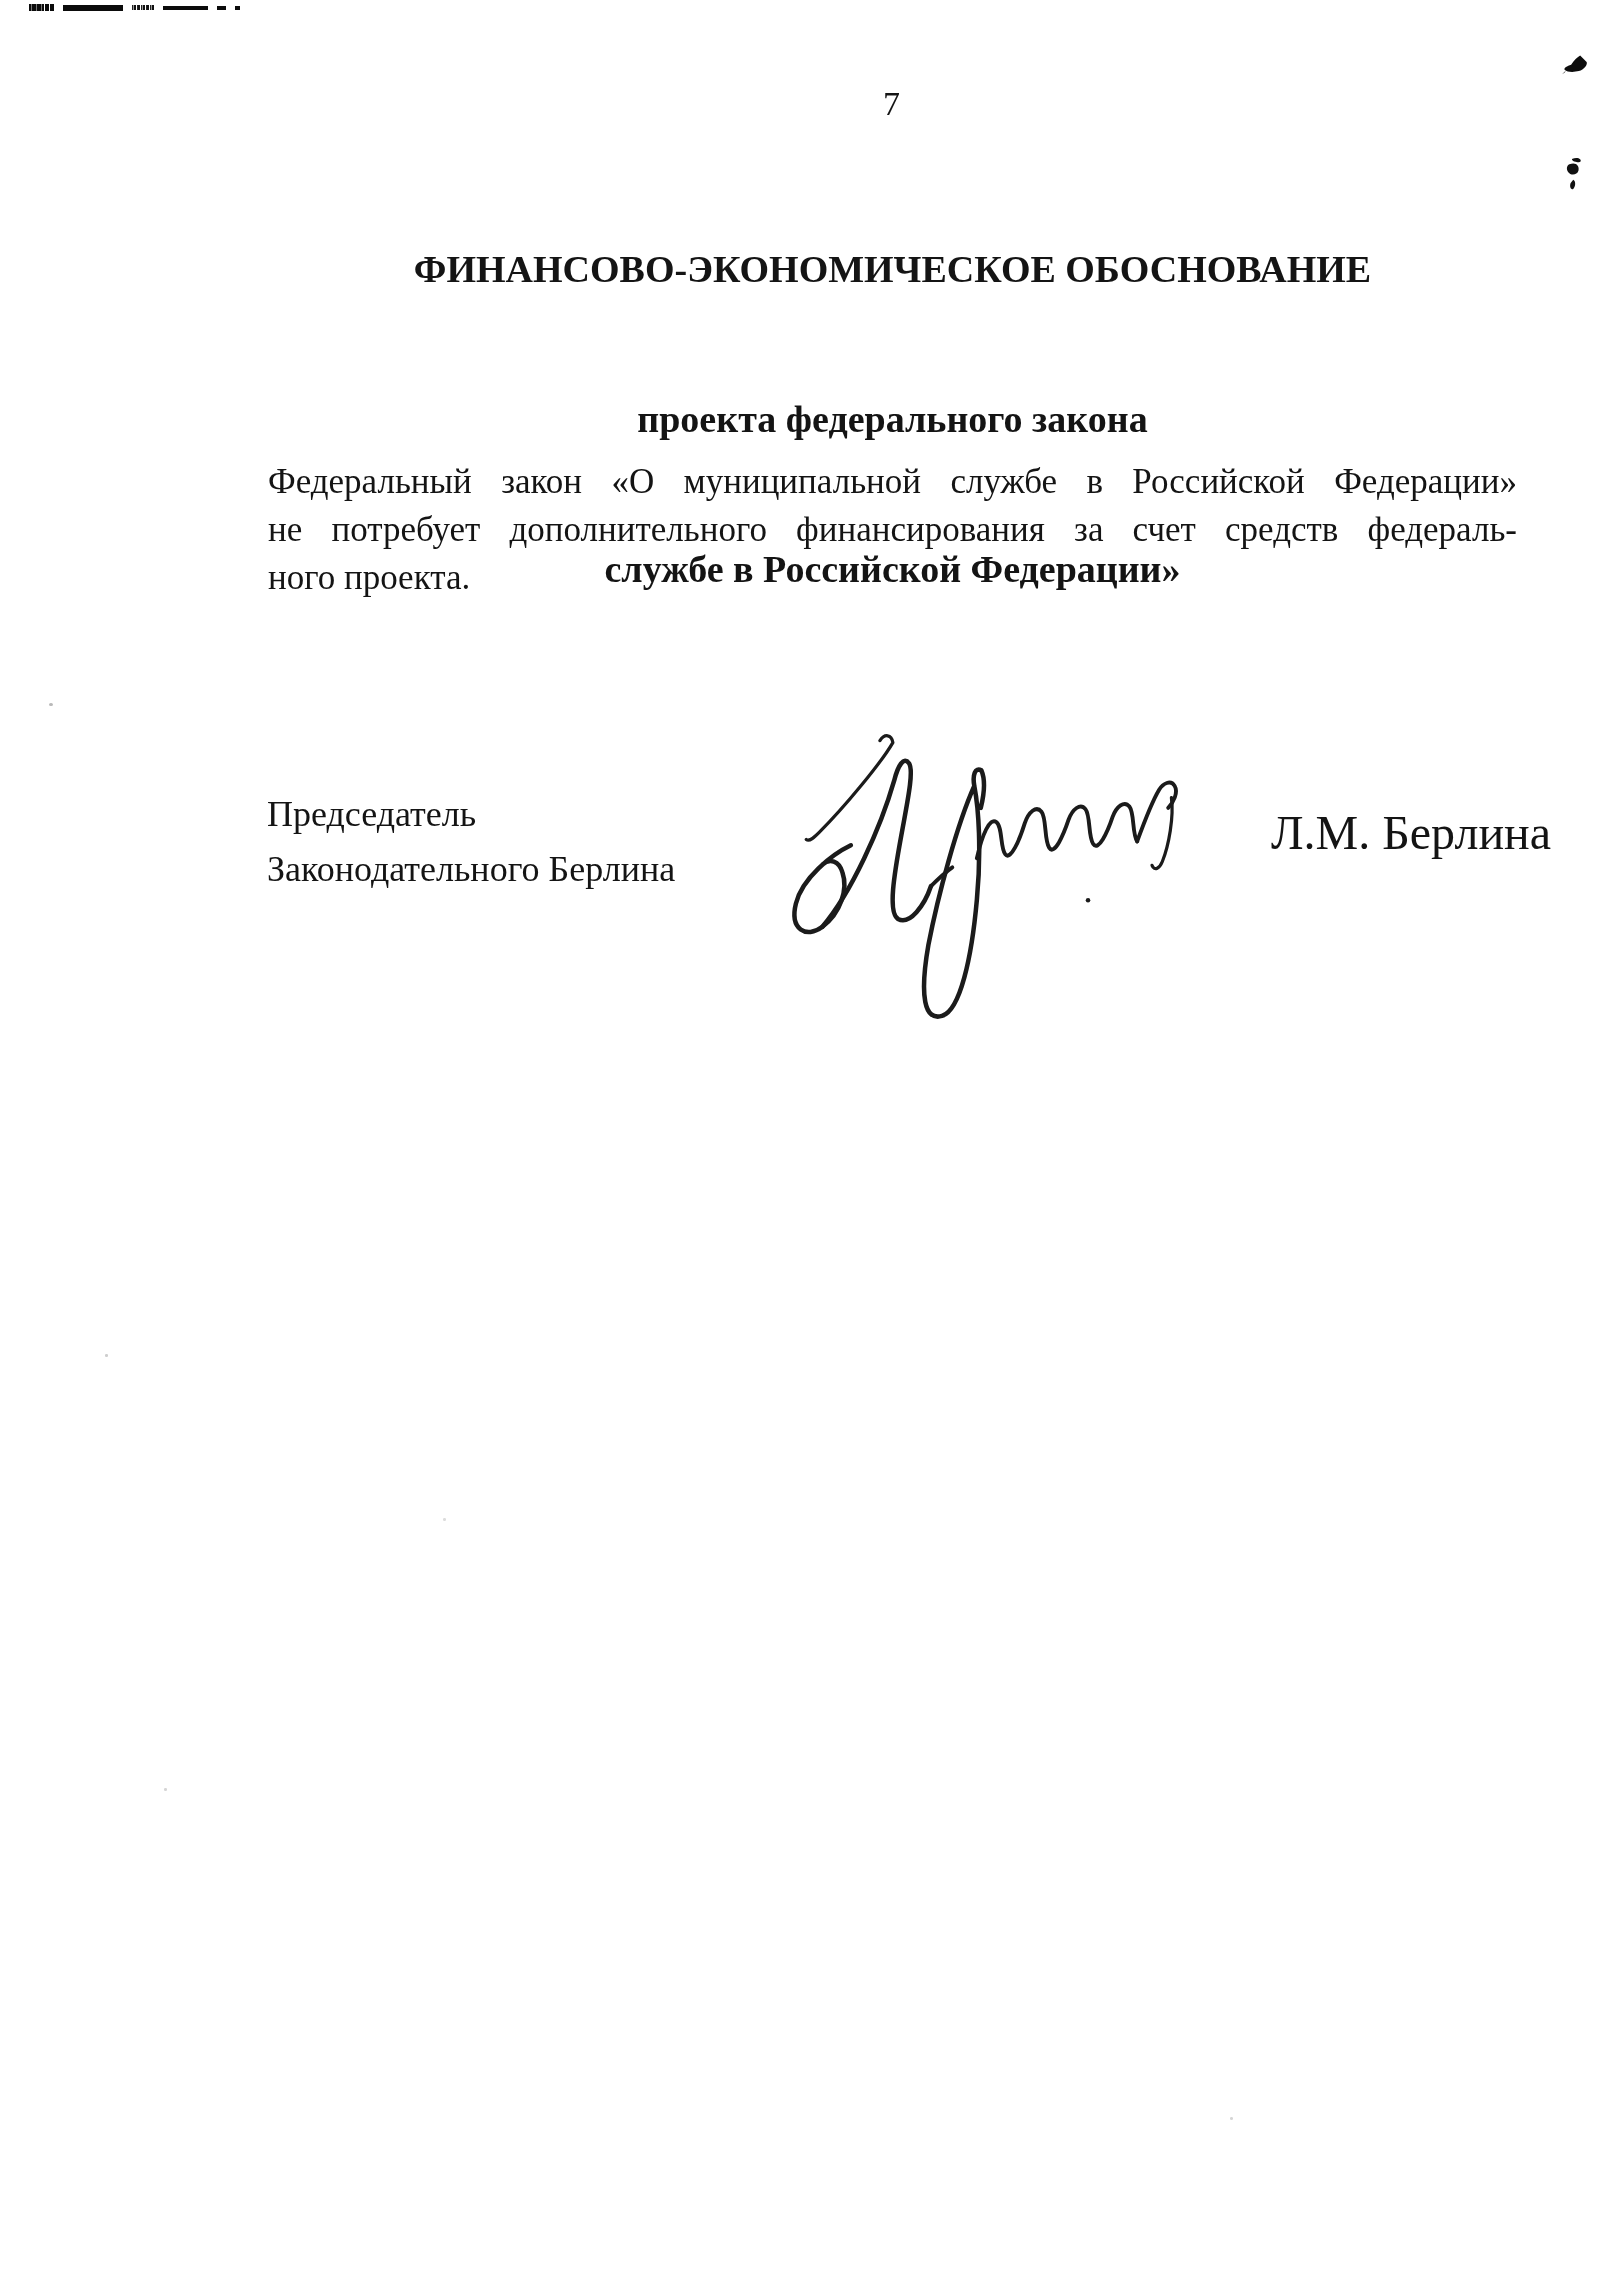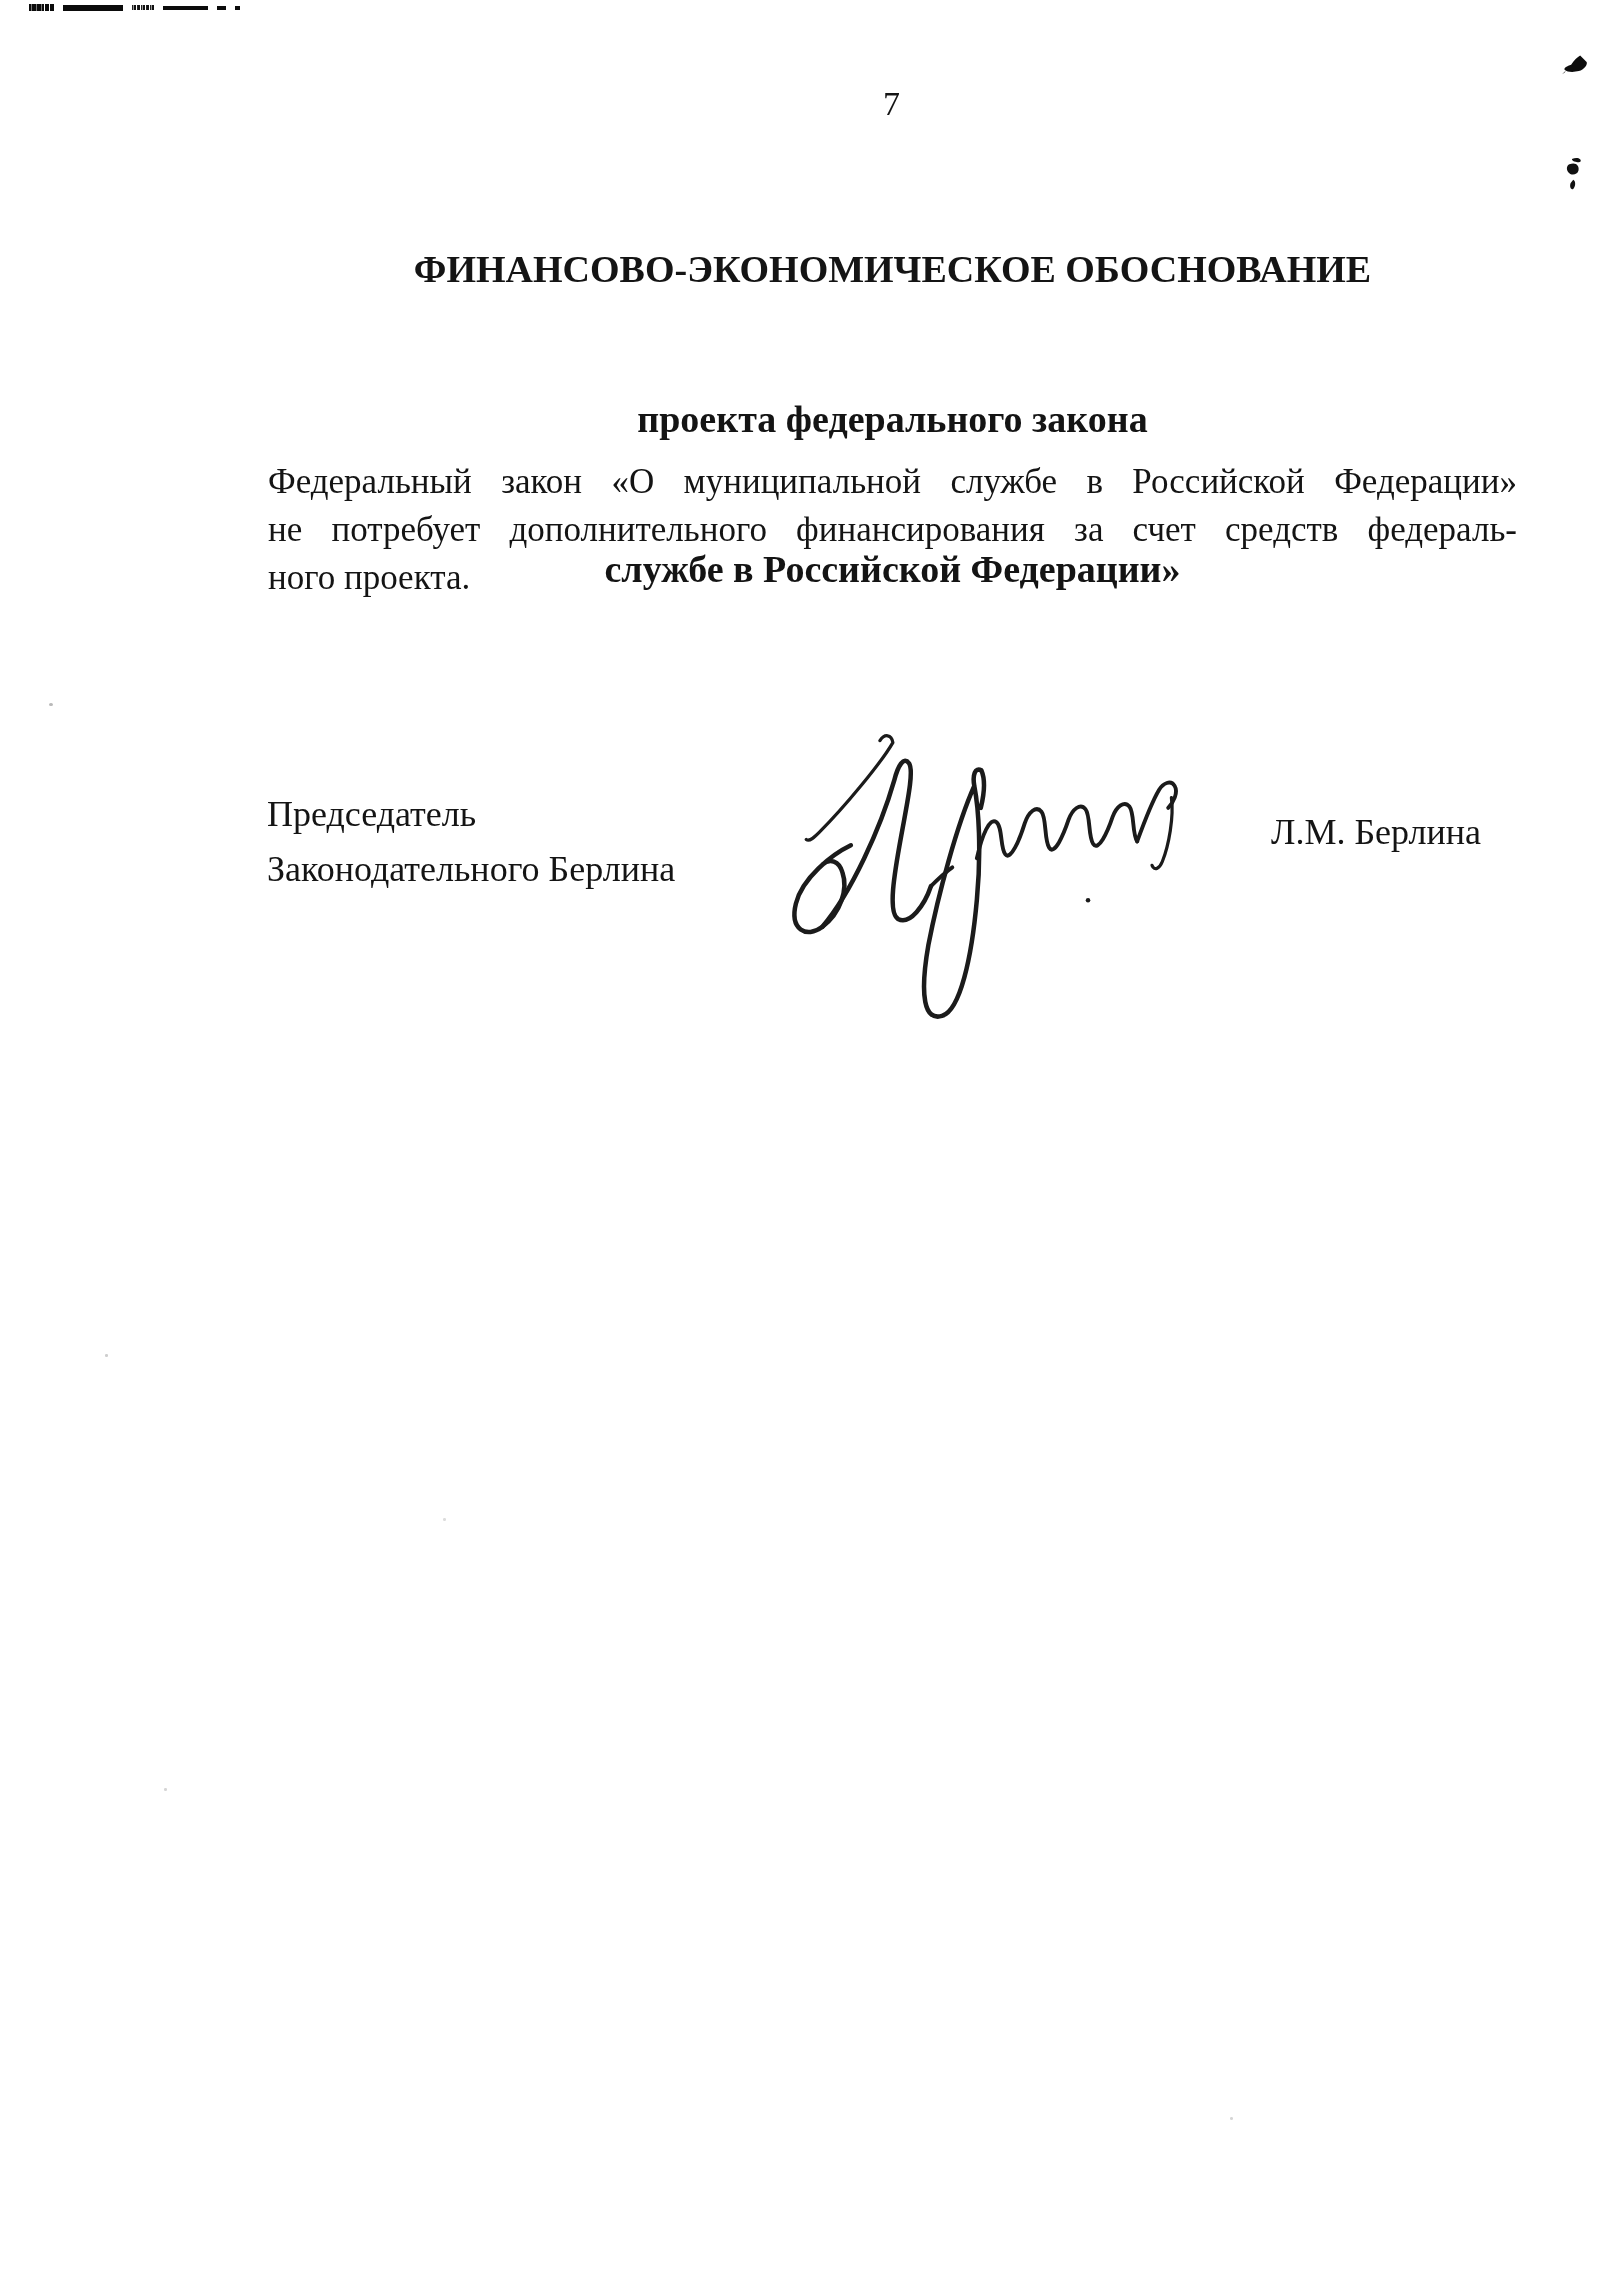--- a/index.html
+++ b/index.html
@@ -91,21 +91,21 @@
     position: absolute;
     top: 847px;
     left: 267px;
     font-size: 36px;
     line-height: 45px;
   }
   .sign-name {
     position: absolute;
     top: 810px;
     left: 1271px;
-    font-size: 36px;
+    font-size: 48px;
     line-height: 45px;
   }
 
   .signature-svg {
     position: absolute;
     top: 725px;
     left: 783px;
     width: 433px;
     height: 304px;
   }

